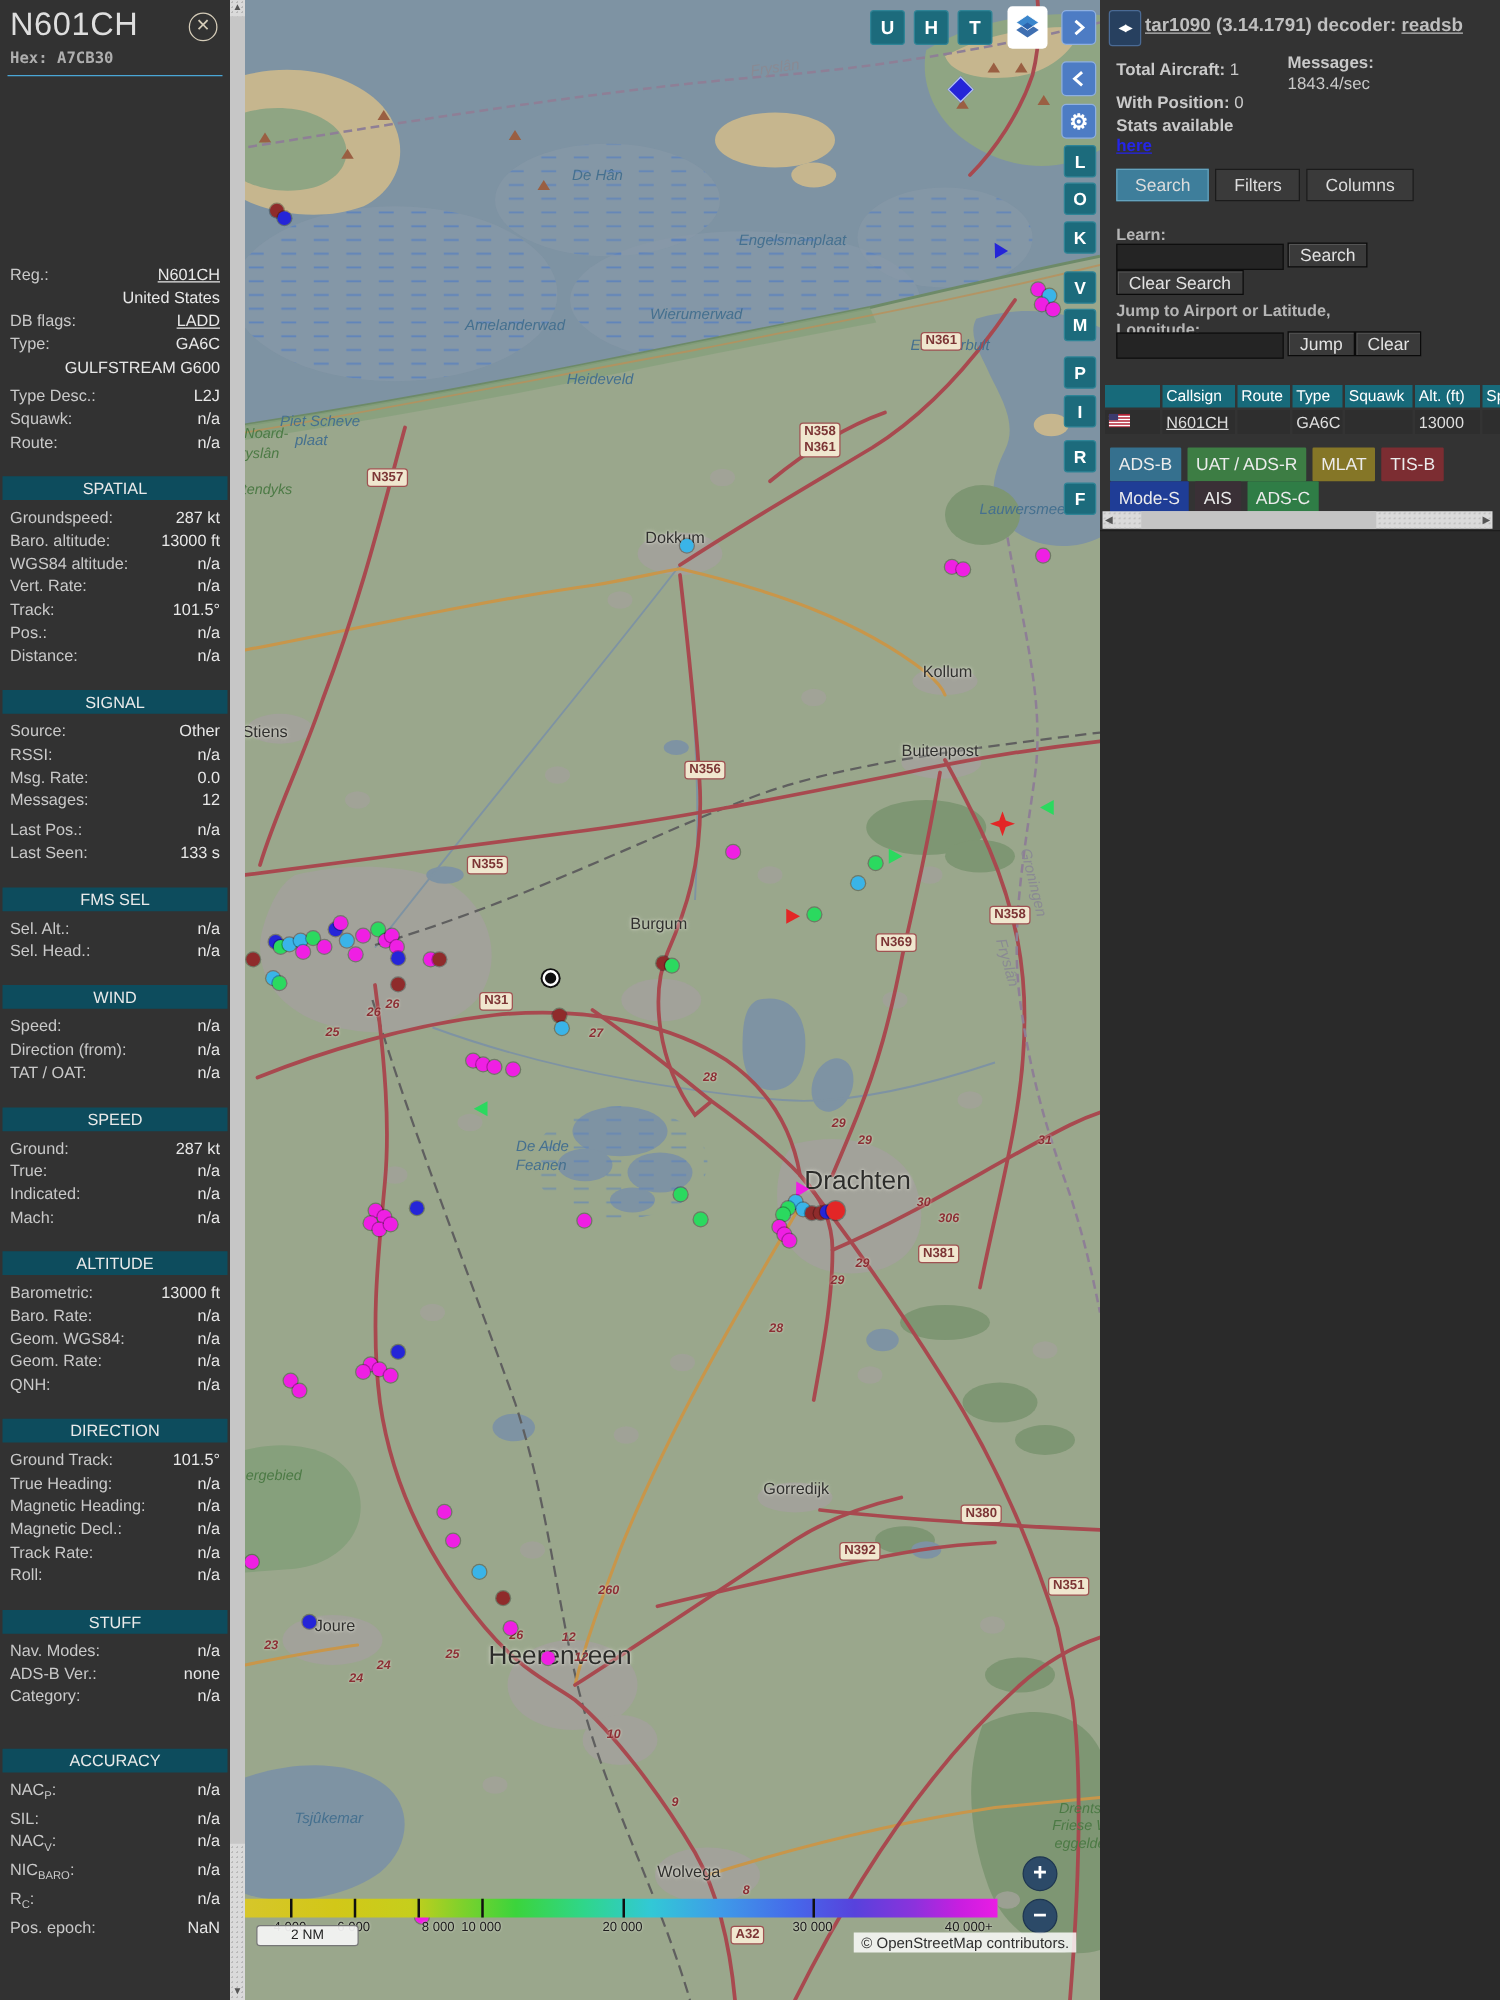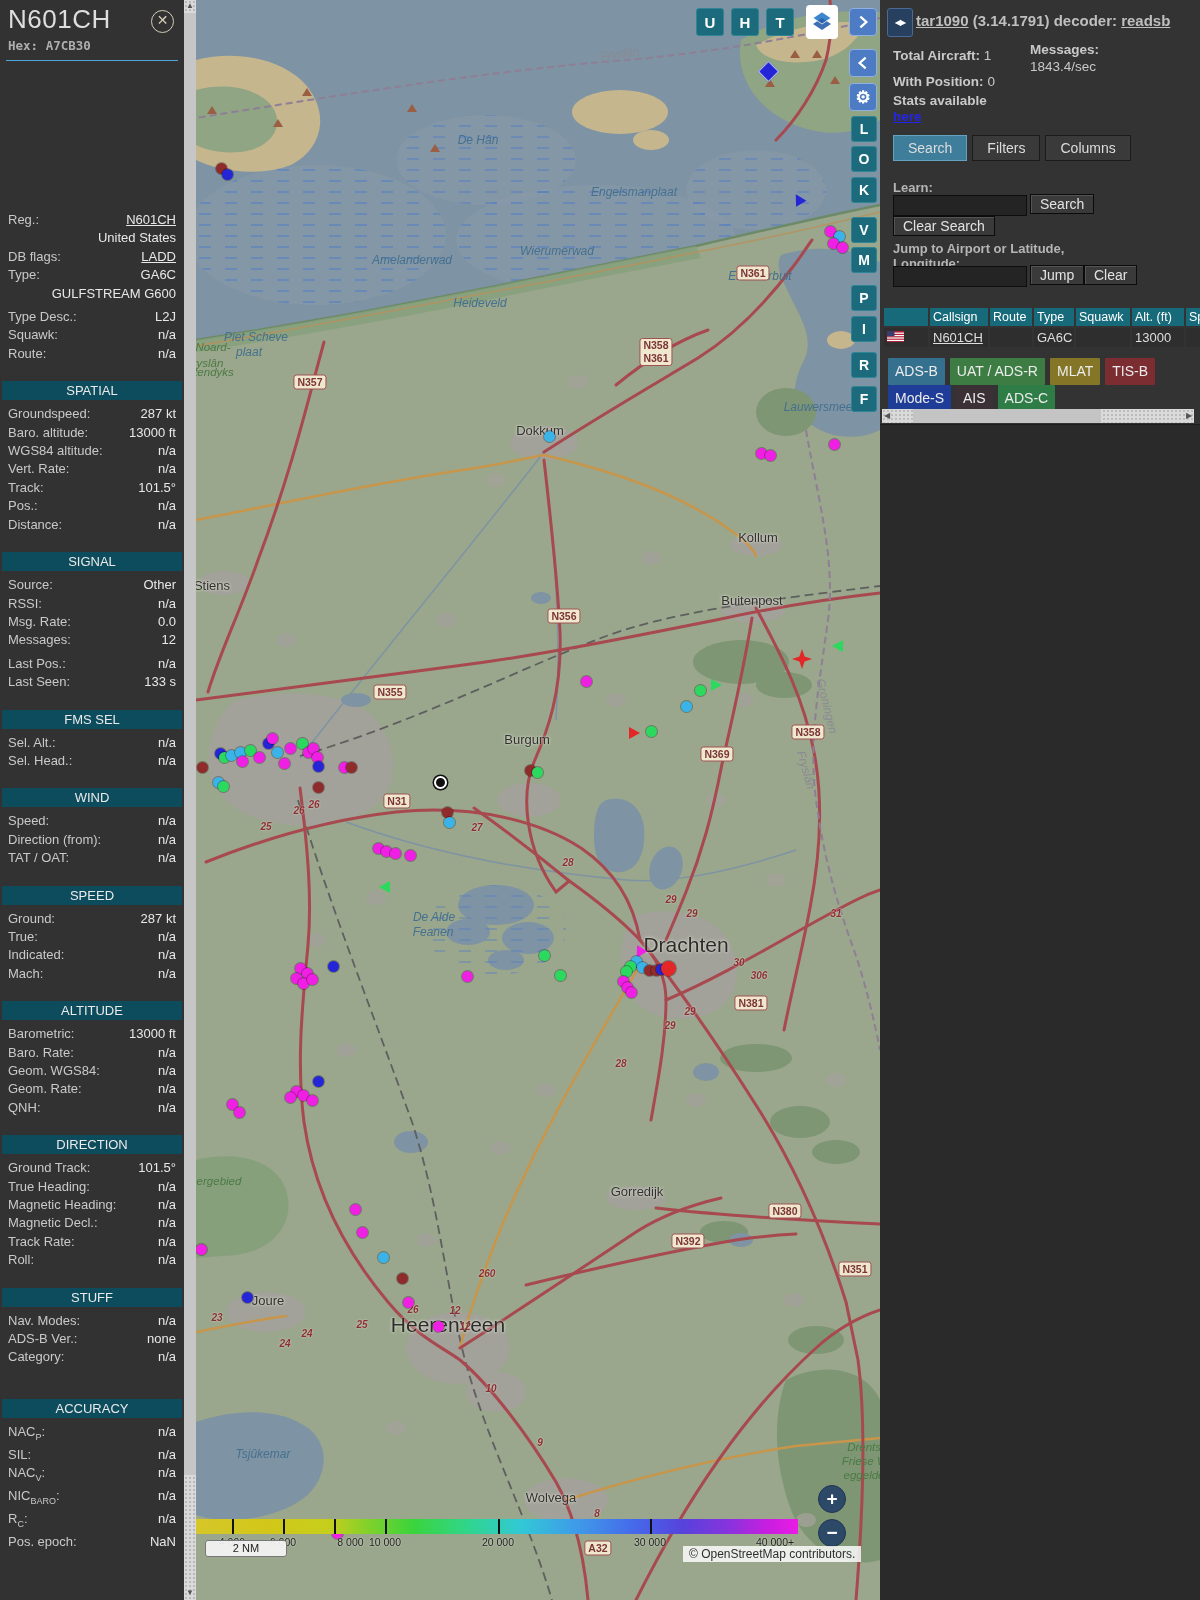--- a/index.html
+++ b/index.html
@@ -521,21 +521,21 @@
         <div class="mlabel water" style="left: 282px; top: 140px;">De Hân</div>
         <div class="mlabel water" style="left: 438px; top: 192px;">Engelsmanplaat</div>
         <div class="mlabel water" style="left: 216px; top: 260px;">Amelanderwad</div>
         <div class="mlabel water" style="left: 361px; top: 251px;">Wierumerwad</div>
         <div class="mlabel water" style="left: 564px; top: 276px;">Eilanderbult</div>
         <div class="mlabel water" style="left: 284px; top: 303px;">Heideveld</div>
         <div class="mlabel water" style="left: 60px; top: 337px;">Piet Scheve</div>
         <div class="mlabel water" style="left: 53px; top: 352px; font-style: italic;">plaat</div>
         <div class="mlabel nature" style="left: 17px; top: 347px;">Noard-</div>
         <div class="mlabel nature" style="left: 12px; top: 363px;">ryslân</div>
-        <div class="mlabel nature" style="left: 18px; top: 372px;">tendyks</div>
+        <div class="mlabel nature" style="left: 18px; top: 392px;">tendyks</div>
         <div class="mlabel water" style="left: 624px; top: 407px;">Lauwersmeer</div>
         <div class="mlabel city" style="left: 344px; top: 430px;">Dokkum</div>
         <div class="mlabel city" style="left: 562px; top: 537px;">Kollum</div>
         <div class="mlabel city" style="left: 16px; top: 585px;">Stiens</div>
         <div class="mlabel city" style="left: 556px; top: 600px;">Buitenpost</div>
         <div class="mlabel city" style="left: 331px; top: 739px;">Burgum</div>
         <div class="mlabel border" style="left: 631px; top: 706px; transform: translate(-50%, -50%) rotate(76deg);">Groningen</div>
         <div class="mlabel border" style="left: 610px; top: 770px; transform: translate(-50%, -50%) rotate(74deg);">Fryslân</div>
         <div class="mlabel water" style="left: 238px; top: 917px;">De Alde</div>
         <div class="mlabel water" style="left: 237px; top: 932px;">Feanen</div>

